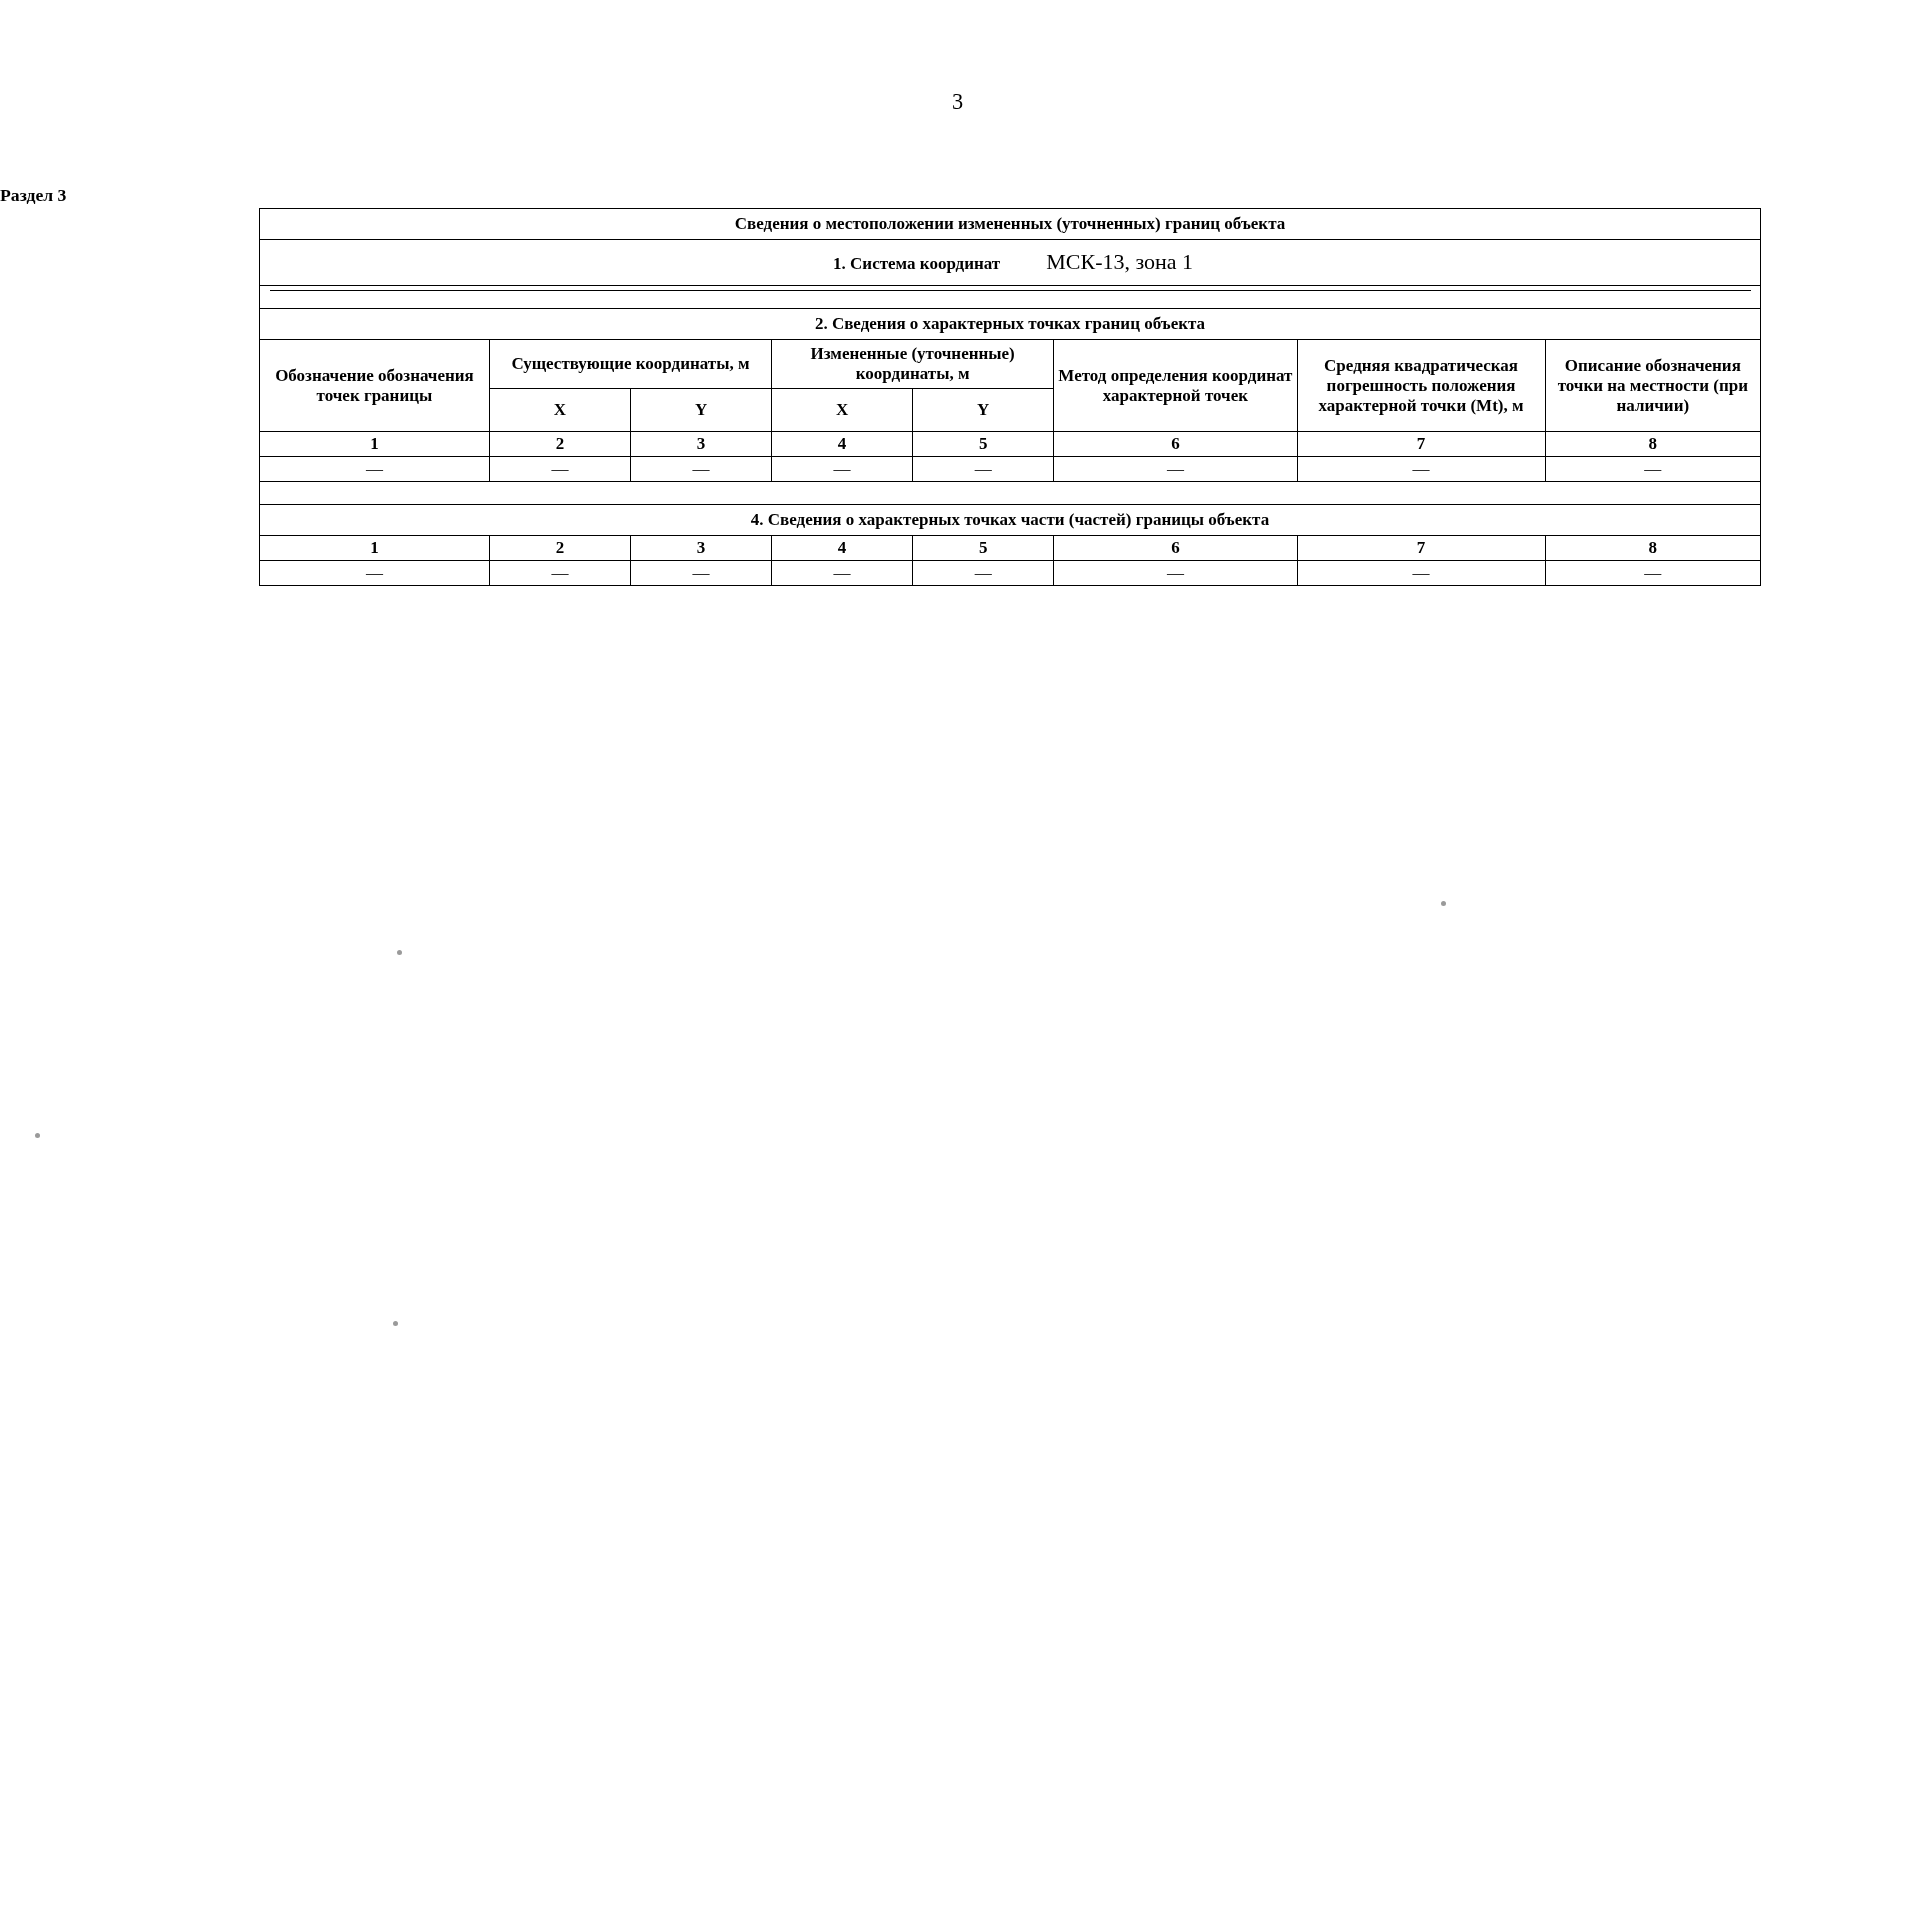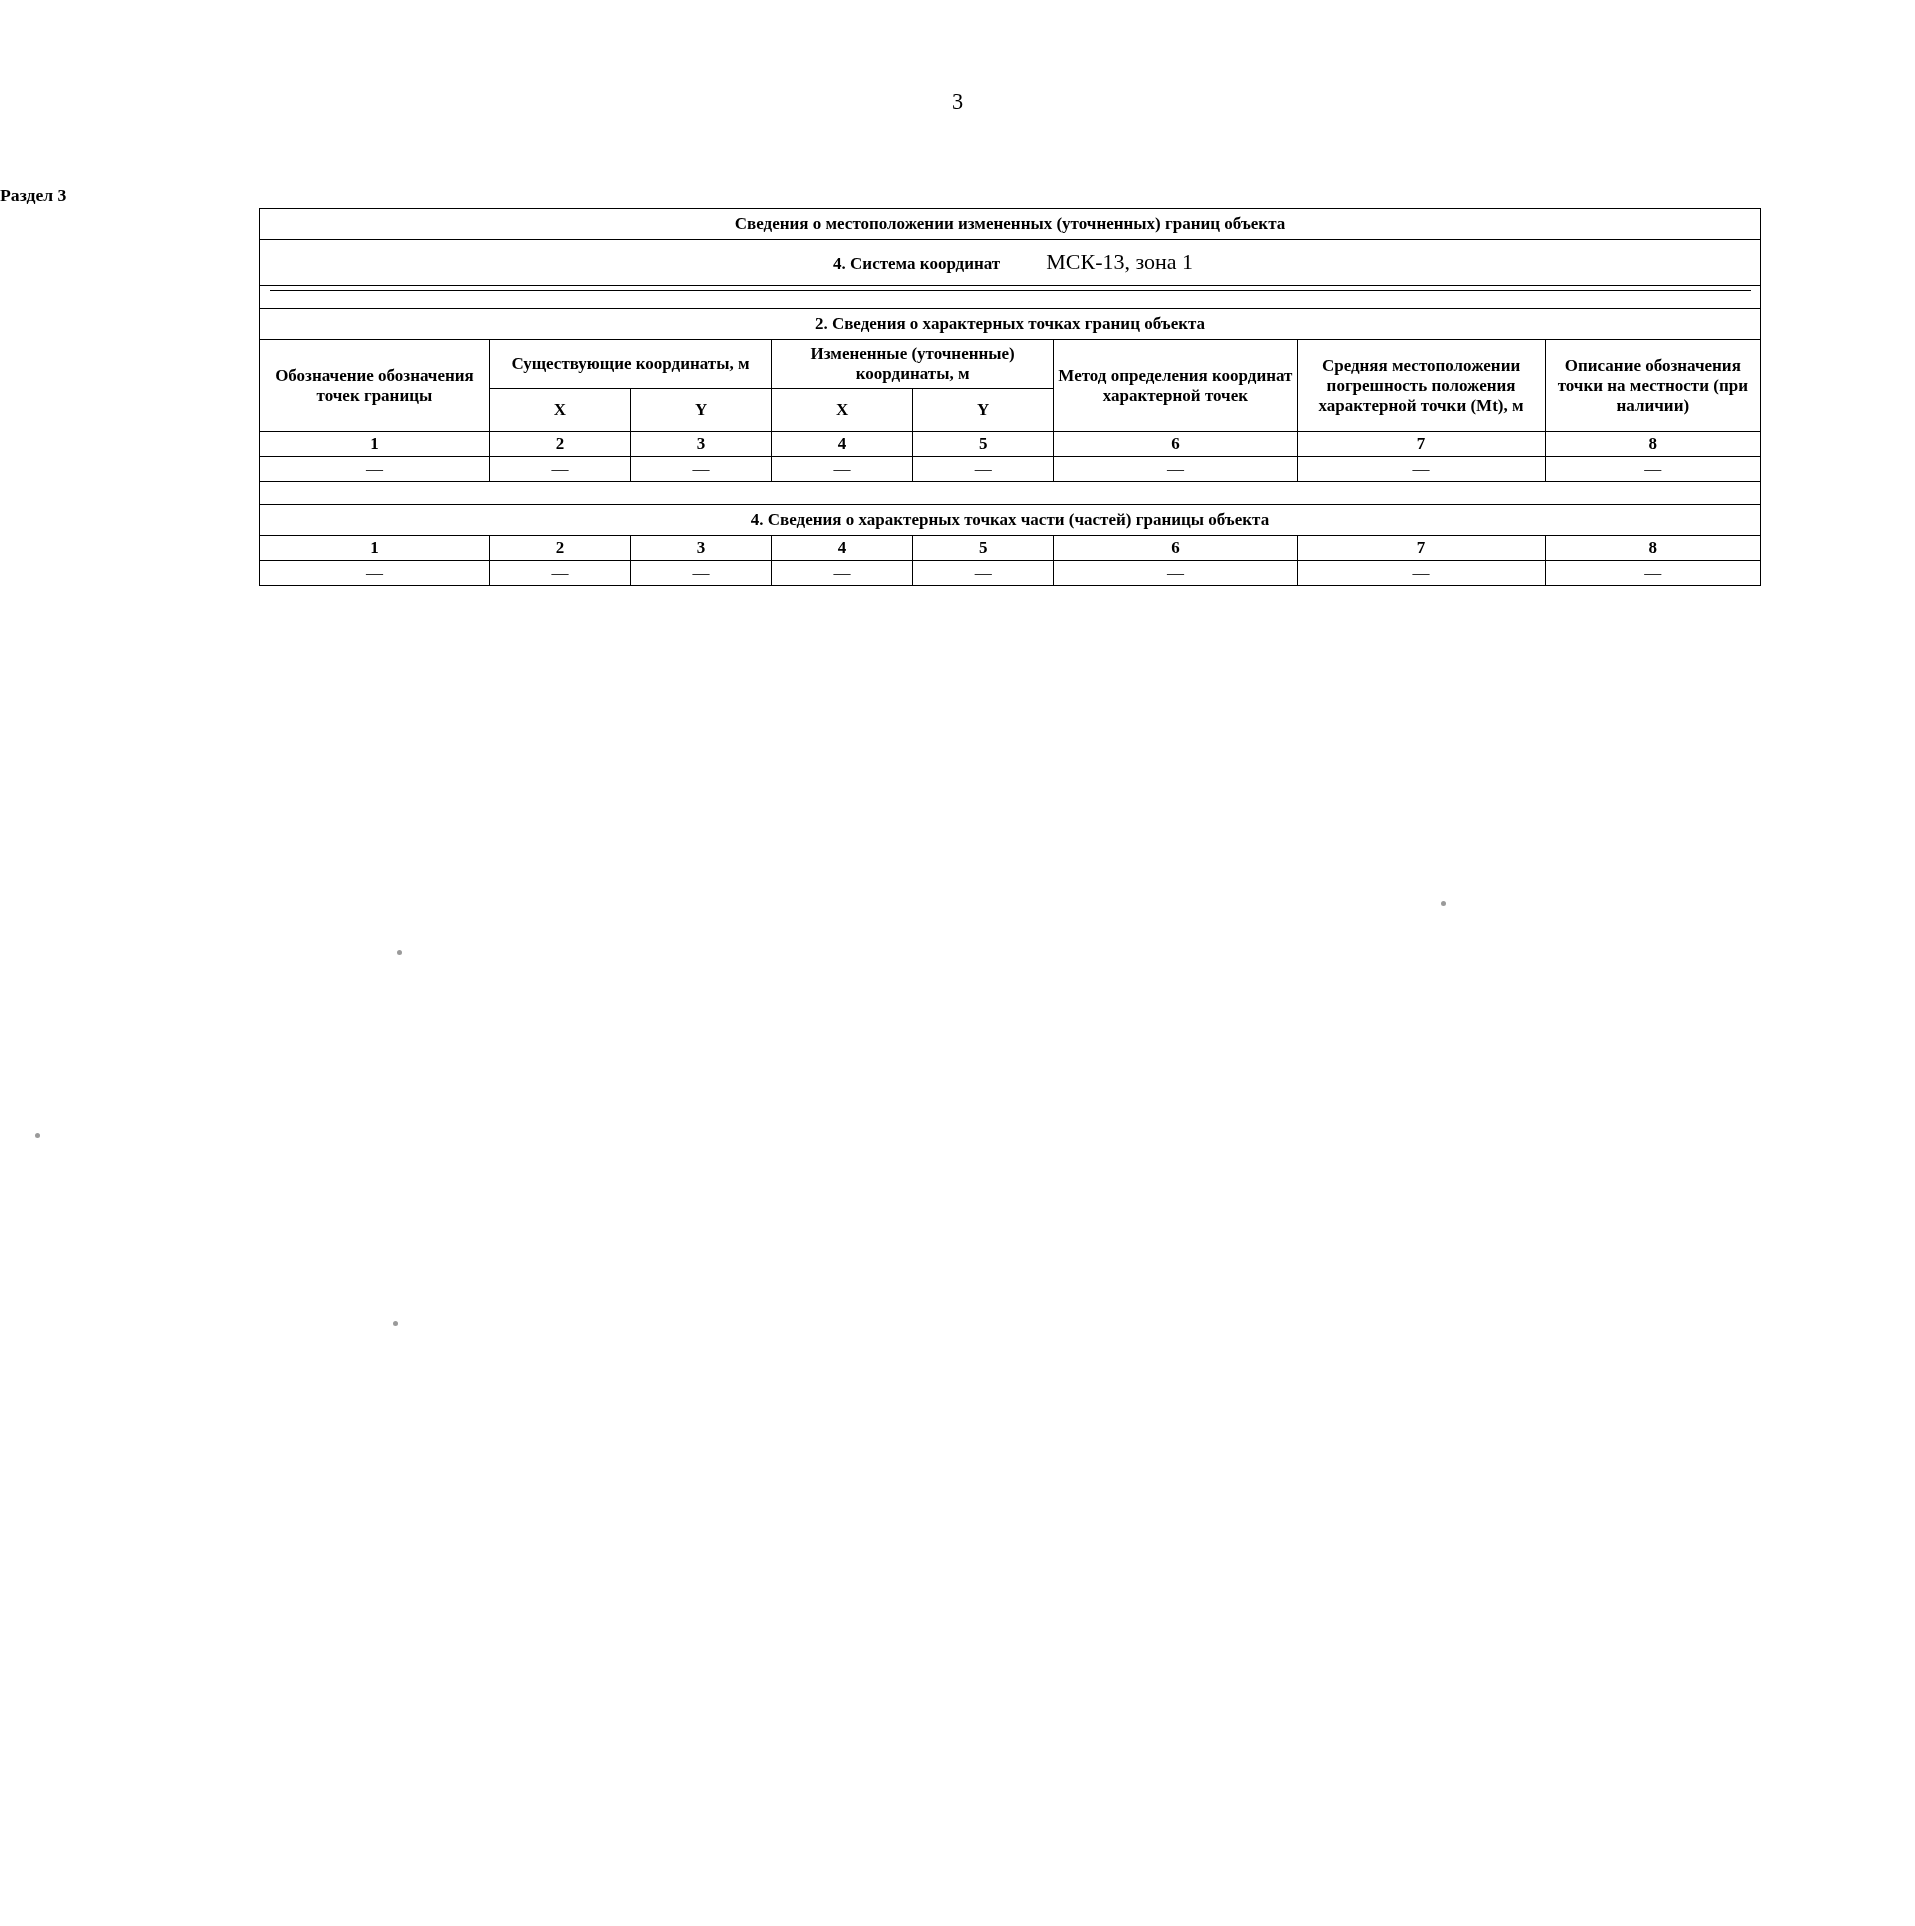--- a/index.html
+++ b/index.html
@@ -149,38 +149,38 @@
         <col style="width:177px">
       </colgroup>
 
       <tbody>
           <tr>
         <td colspan="8" class="band-title">Сведения о местоположении измененных (уточненных) границ объекта</td>
       </tr>
 
       <tr class="coord-row">
         <td colspan="8">
-          <span class="coord-label">4. Система координат</span><span class="coord-value">МСК-13, зона 1</span>
+          <span class="coord-label">1. Система координат</span><span class="coord-value">МСК-13, зона 1</span>
         </td>
       </tr>
 
       <tr class="spacer-row">
         <td colspan="8"></td>
       </tr>
 
       <tr>
         <td colspan="8" class="band-title">2. Сведения о характерных точках границ объекта</td>
       </tr>
 
       <tr>
         <td rowspan="2" class="hdr">Обозначение обозначения точек границы</td>
         <td colspan="2" class="hdr">Существующие координаты, м</td>
         <td colspan="2" class="hdr">Измененные (уточненные) координаты, м</td>
         <td rowspan="2" class="hdr">Метод определения координат характерной точек</td>
-        <td rowspan="2" class="hdr-small">Средняя местоположении погрешность положения характерной точки (Mt), м</td>
+        <td rowspan="2" class="hdr-small">Средняя квадратическая погрешность положения характерной точки (Mt), м</td>
         <td rowspan="2" class="hdr-small">Описание обозначения точки на местности (при наличии)</td>
       </tr>
       <tr>
         <td class="xy">X</td>
         <td class="xy">Y</td>
         <td class="xy">X</td>
         <td class="xy">Y</td>
       </tr>
 
       <tr class="numrow">

